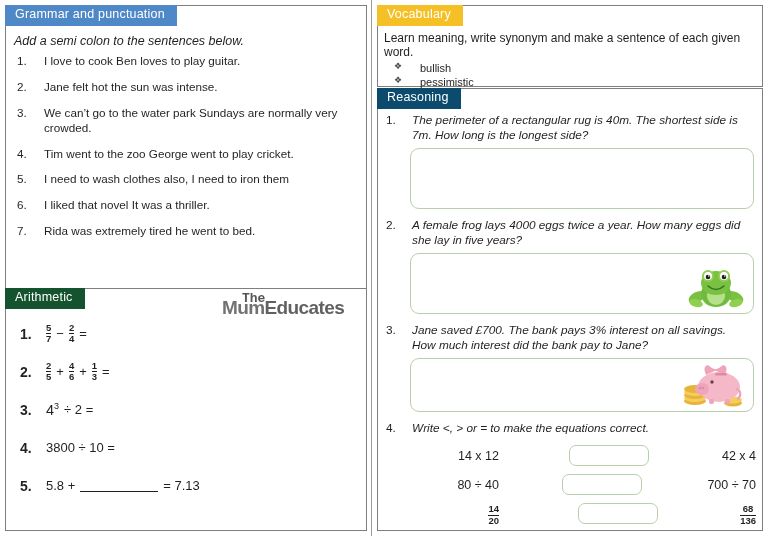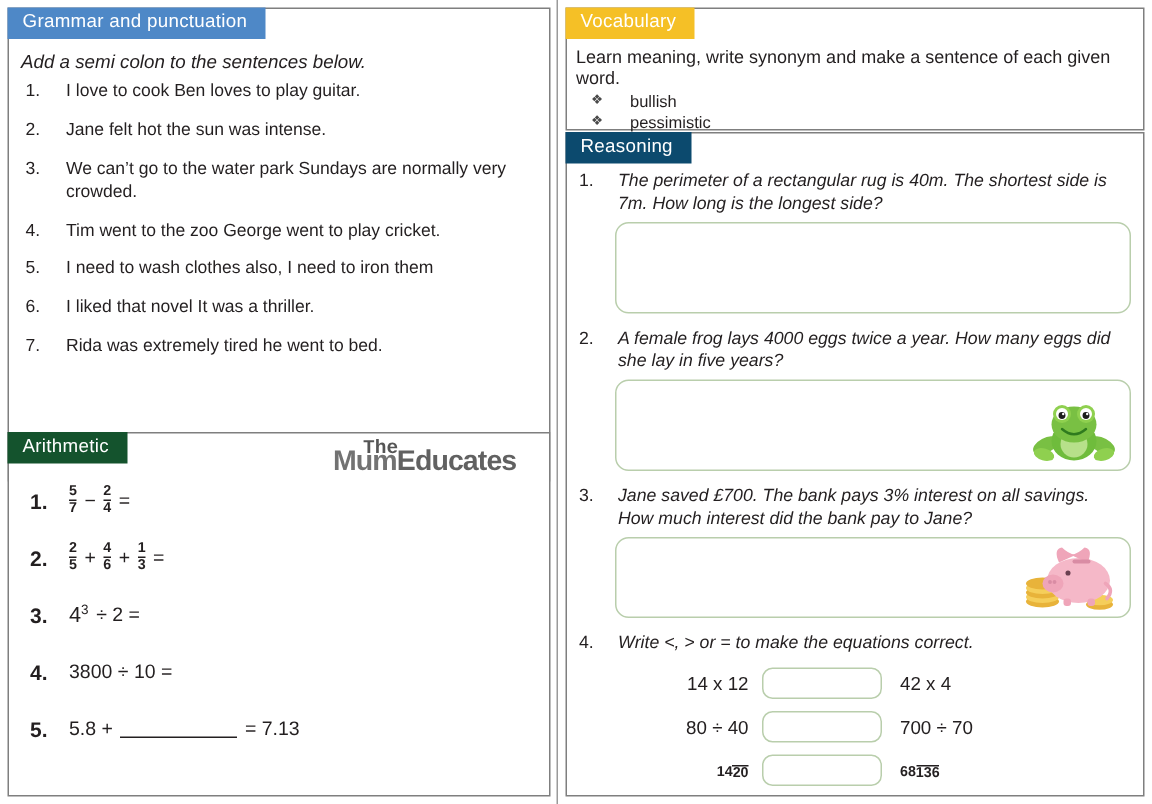--- a/index.html
+++ b/index.html
@@ -250,41 +250,42 @@
     bottom: 2px;
   }
 
   
   .cmp-wrap { margin: 2px 0 0 26px; }
   .cmp-row {
     display: flex;
     align-items: center;
     height: 29px;
     font-size: 12.5px;
+    justify-content: space-between;
   }
   .cmp-left {
     width: 98px;
     text-align: right;
     padding-right: 9px;
     box-sizing: border-box;
   }
   .cmp-input {
     width: 80px;
     height: 21px;
     border: 1.2px solid #b9ceac;
     border-radius: 7px;
     background: #fff;
     box-sizing: border-box;
   }
   .cmp-right {
     padding-left: 12px;
   }
   .cmp-frac {
     display: inline-flex;
-    flex-direction: row;
+    flex-direction: column;
     align-items: center;
     font-size: 9.5px;
     font-weight: bold;
     line-height: 1.1;
   }
   .cmp-frac .den { border-top: 1.3px solid #231f20; }
 
   
   .col-divider {
     position: absolute;

